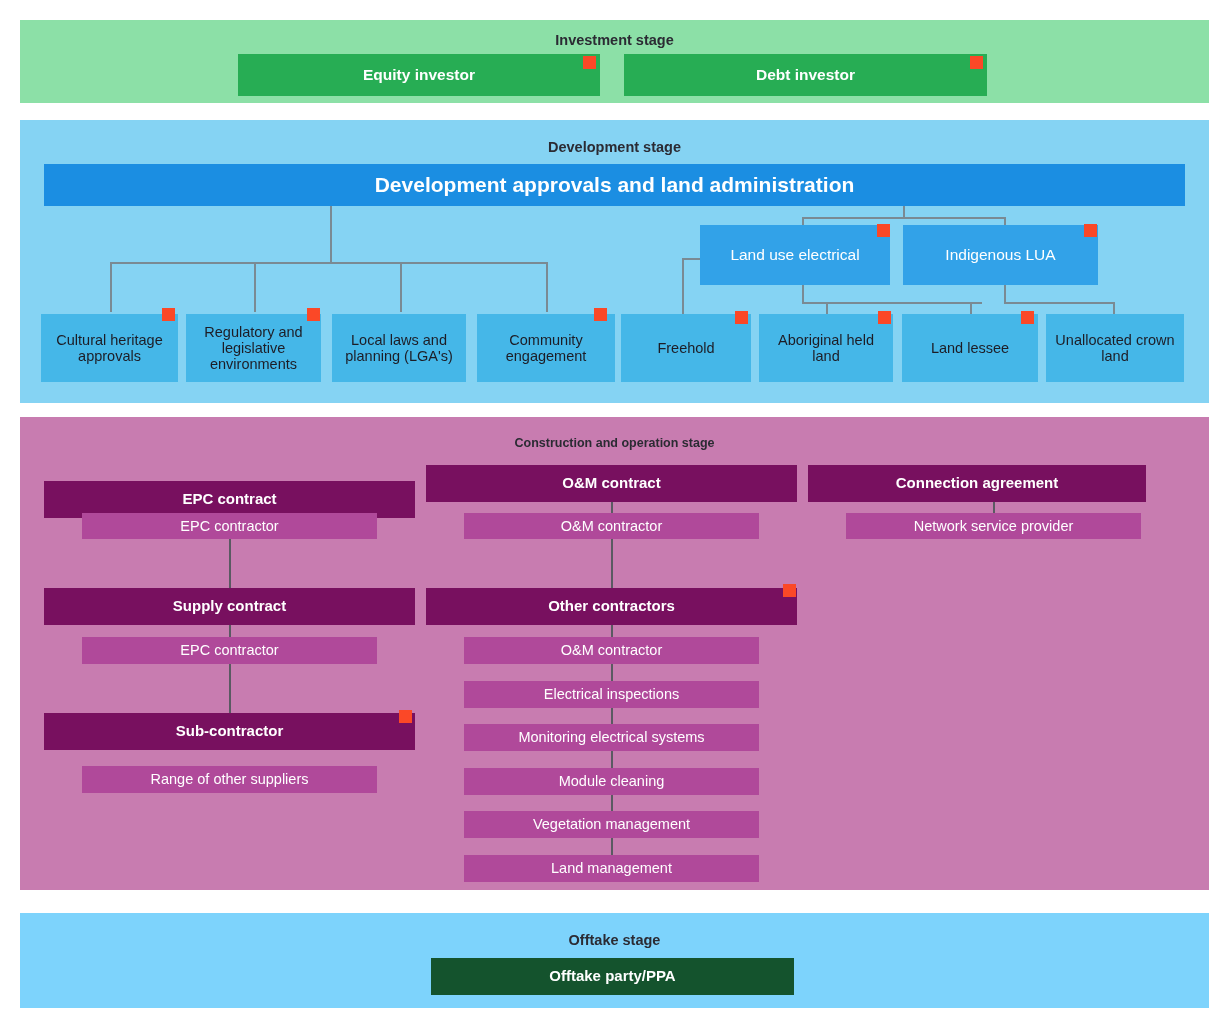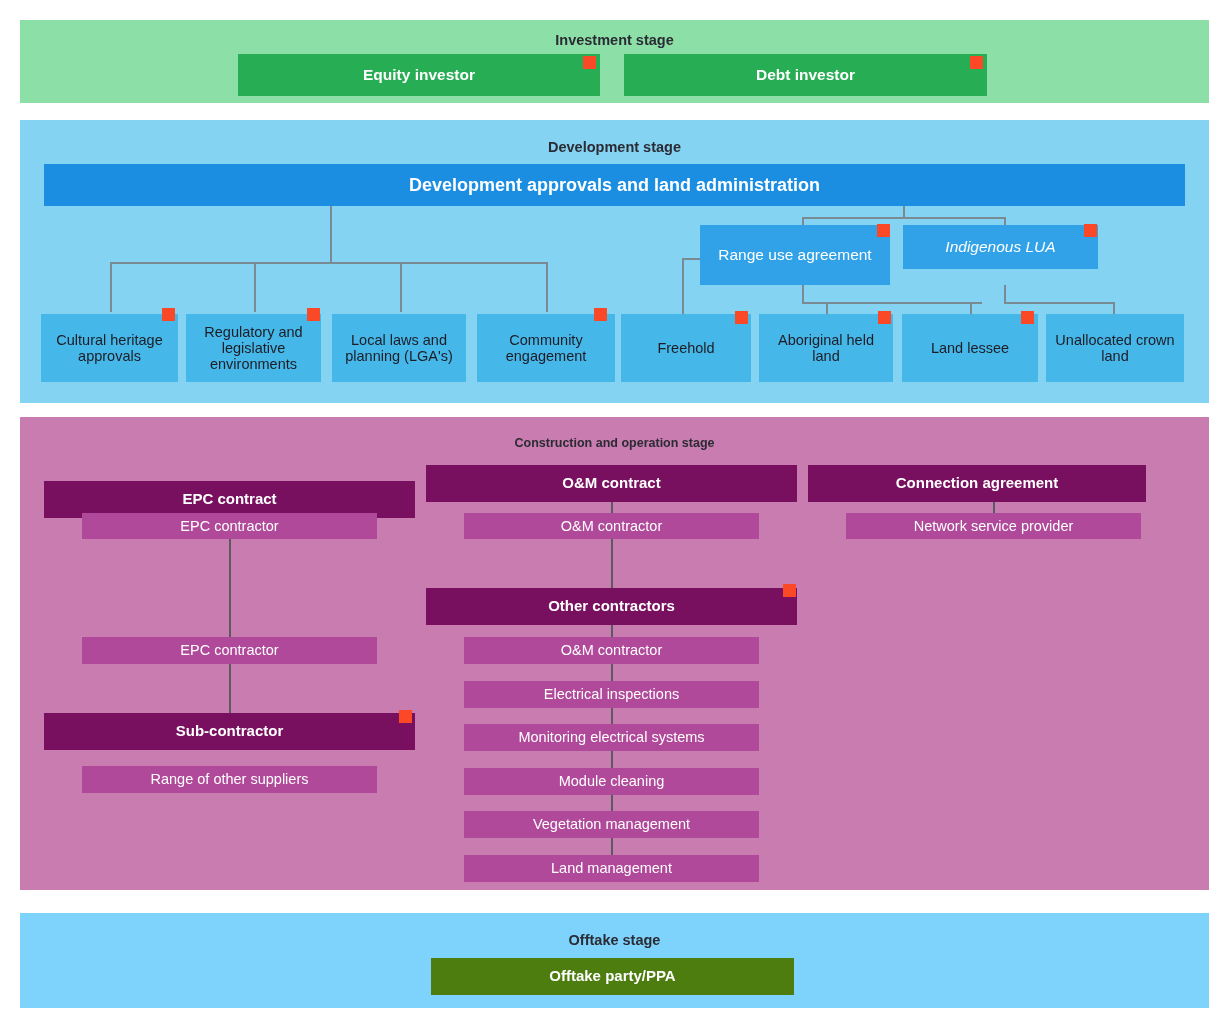--- a/index.html
+++ b/index.html
@@ -33,32 +33,32 @@
     line-height:1.12;
     padding:2px 6px;
   }
 
   
   .inv-band{background:#8ce0a7;}
   .inv-node{background:#27ad54;color:#ffffff;font-weight:bold;font-size:15.5px;}
 
   
   .dev-band{background:#85d3f3;}
-  .dev-main{background:#1b8ee2;color:#ffffff;font-weight:bold;font-size:18px;}
+  .dev-main{background:#1b8ee2;color:#ffffff;font-weight:bold;font-size:21px;}
   .dev-mid{background:#32a2e8;color:#ffffff;font-size:15.5px;font-weight:normal;}
   .dev-leaf{background:#45b7e8;color:#1d1d26;font-size:14.5px;}
 
   
   .con-band{background:#c87cb0;}
   .con-head{background:#78105f;color:#ffffff;font-weight:bold;font-size:15px;}
   .con-sub{background:#b0499a;color:#ffffff;font-size:14.5px;}
 
   
   .off-band{background:#7dd3fc;}
-  .off-node{background:#4d7c0f;color:#ffffff;font-weight:bold;font-size:15px;}
+  .off-node{background:#14532d;color:#ffffff;font-weight:bold;font-size:15px;}
 
   
   .marker{
     position:absolute;
     width:13px;height:13px;
     background:#fb4827;
     pointer-events:none;
   }
 
   
@@ -112,25 +112,25 @@
   <div class="ln v" style="left:970px;top:302px;height:12px;"></div>
 
   <div class="ln h" style="left:682px;top:258px;width:22px;"></div>
   <div class="ln v" style="left:682px;top:258px;height:56px;"></div>
 
   <div class="ln v" style="left:1004px;top:285px;height:18px;"></div>
   <div class="ln h" style="left:1004px;top:302px;width:110px;"></div>
   <div class="ln v" style="left:1113px;top:302px;height:12px;"></div>
 
   <div class="node dev-mid" style="left:700px;top:225px;width:190px;height:60px;">
-    <span>Range use agreement</span>
+    <span>Land use electrical</span>
   </div>
   <div class="marker" style="left:877px;top:224px;"></div>
 
-  <div class="node dev-mid" style="left:903px;top:225px;width:195px;height:44px;font-style:italic;">
+  <div class="node dev-mid" style="left:903px;top:225px;width:195px;height:60px;">
     <span>Indigenous LUA</span>
   </div>
   <div class="marker" style="left:1084px;top:224px;"></div>
 
   <div class="node dev-leaf" style="left:41px;top:314px;width:137px;height:68px;">
     <span>Cultural heritage approvals</span>
   </div>
   <div class="marker" style="left:162px;top:308px;"></div>
 
   <div class="node dev-leaf" style="left:186px;top:314px;width:135px;height:68px;">
@@ -181,20 +181,23 @@
 
   <div class="ln v dark" style="left:993px;top:502px;height:20px;"></div>
 
   <div class="node con-head" style="left:44px;top:481px;width:371px;height:37px;">
     <span>EPC contract</span>
   </div>
   <div class="node con-sub" style="left:82px;top:513px;width:295px;height:26px;">
     <span>EPC contractor</span>
   </div>
 
+  <div class="node con-head" style="left:44px;top:588px;width:371px;height:37px;">
+    <span>Supply contract</span>
+  </div>
   <div class="node con-sub" style="left:82px;top:637px;width:295px;height:27px;">
     <span>EPC contractor</span>
   </div>
 
   <div class="node con-head" style="left:44px;top:713px;width:371px;height:37px;">
     <span>Sub-contractor</span>
   </div>
   <div class="marker" style="left:399px;top:710px;"></div>
   <div class="node con-sub" style="left:82px;top:766px;width:295px;height:27px;">
     <span>Range of other suppliers</span>

